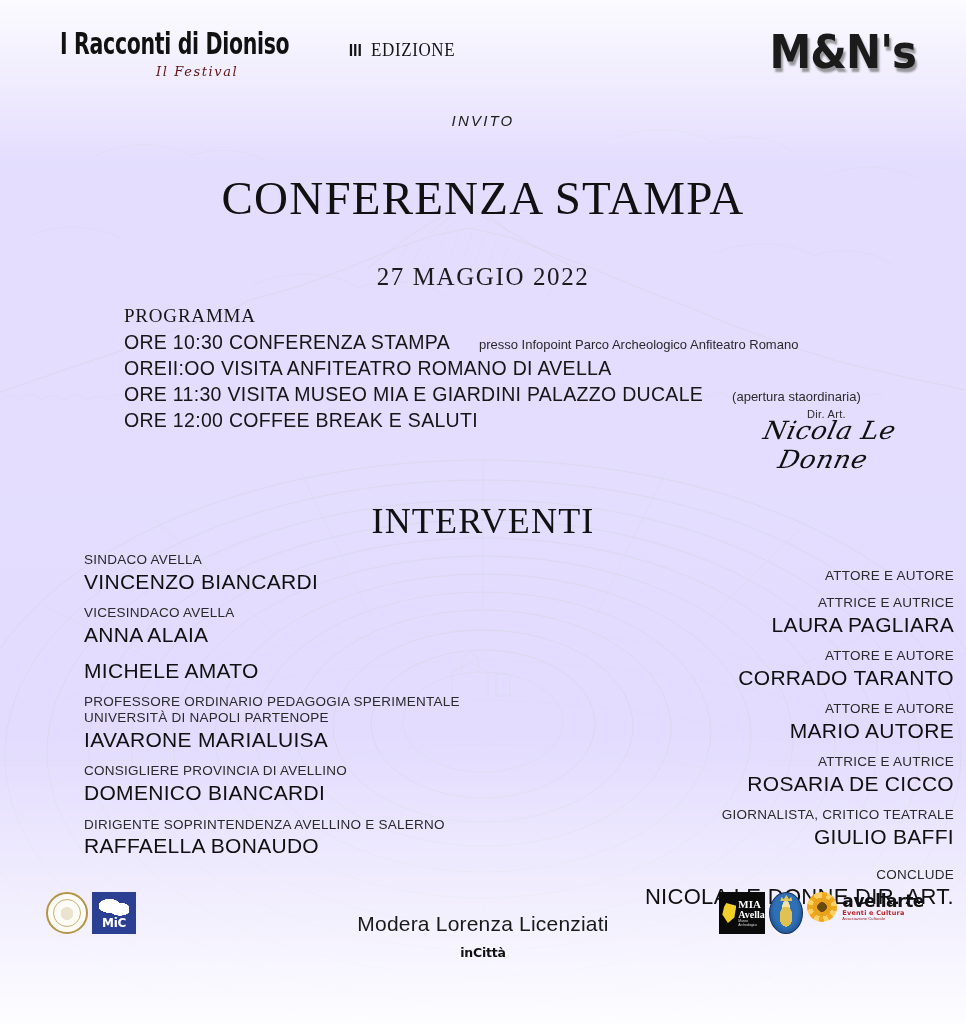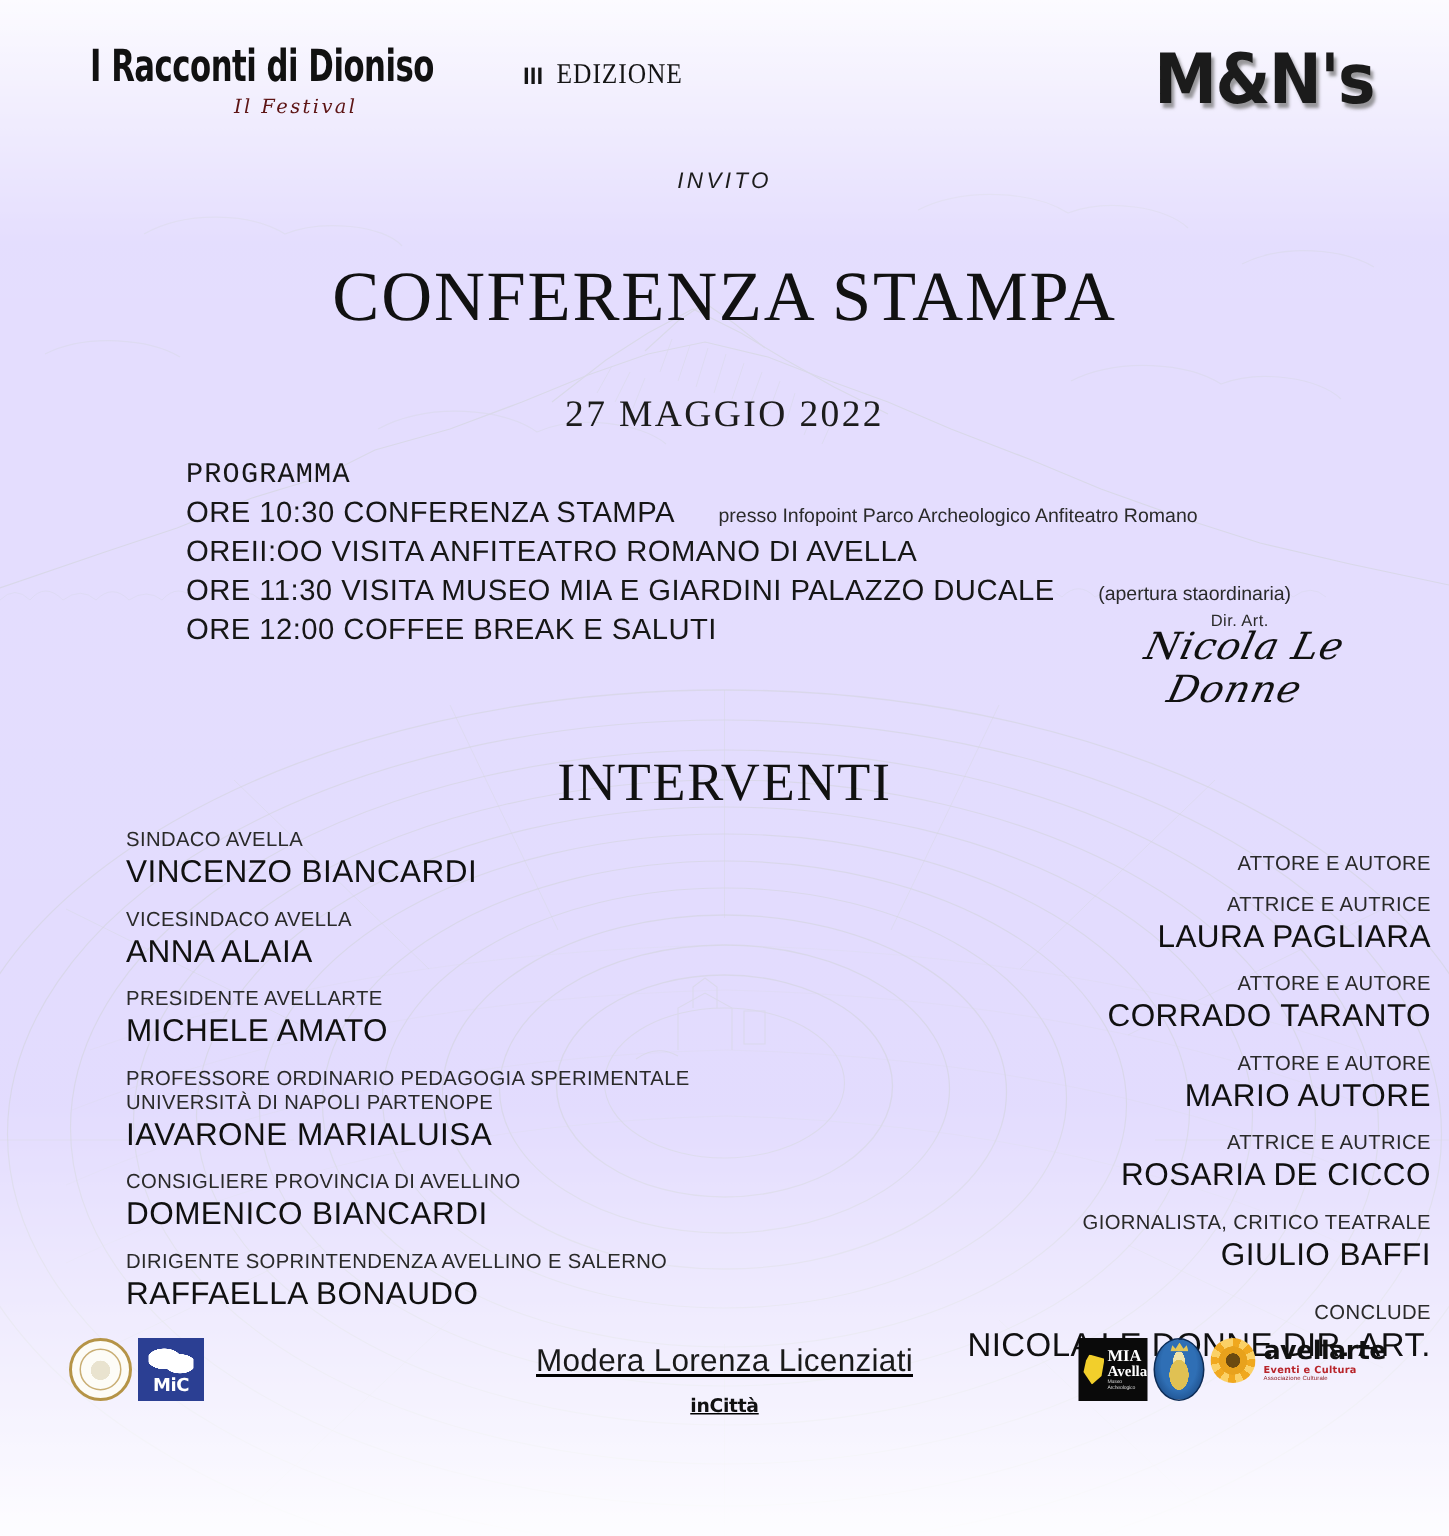--- a/index.html
+++ b/index.html
@@ -117,21 +117,21 @@
     color: #1c1c1c;
     margin-top: 38px;
   }
 
   
   #programma {
     left: 124px; top: 305px;
     width: 700px;
   }
   .prog-head {
-    font-family: Liberation Mono, monospace;
+    font-family: Liberation Serif, serif;
     font-size: 19px;
     letter-spacing: 0.8px;
     color: #161616;
     margin-bottom: 4px;
   }
   .prog-row {
     display: flex;
     align-items: baseline;
     margin-bottom: 3px;
     gap: 20px;
@@ -217,24 +217,23 @@
   .person.conclude .person-name { font-size: 22px; }
 
   
   #footer {
     left: 0; top: 888px;
     width: 966px;
     height: 70px;
   }
   .footer-center {
     position: absolute;
-    left: 0; top: 8px;
+    left: 0; top: 24px;
     width: 966px;
     text-align: center;
-    text-decoration: underline;
   }
   .modera {
     font-family: "Liberation Sans", sans-serif;
     font-size: 21px;
     color: #1a1a1a;
     letter-spacing: 0.2px;
   }
   .incitta {
     font-family: "DejaVu Sans", sans-serif;
     font-weight: bold;
@@ -563,21 +562,20 @@
     <div class="col col-left">
       <div class="person">
         <div class="person-role">SINDACO AVELLA</div>
         <div class="person-name">VINCENZO BIANCARDI</div>
       </div>
       <div class="person">
         <div class="person-role">VICESINDACO AVELLA</div>
         <div class="person-name">ANNA ALAIA</div>
       </div>
       <div class="person">
-        <div class="person-role">PRESIDENTE AVELLARTE</div>
         <div class="person-name">MICHELE AMATO</div>
       </div>
       <div class="person">
         <div class="person-role" style="white-space: pre-line">PROFESSORE ORDINARIO PEDAGOGIA SPERIMENTALE
 UNIVERSITÀ DI NAPOLI PARTENOPE</div>
         <div class="person-name">IAVARONE MARIALUISA</div>
       </div>
       <div class="person">
         <div class="person-role">CONSIGLIERE PROVINCIA DI AVELLINO</div>
         <div class="person-name">DOMENICO BIANCARDI</div>

